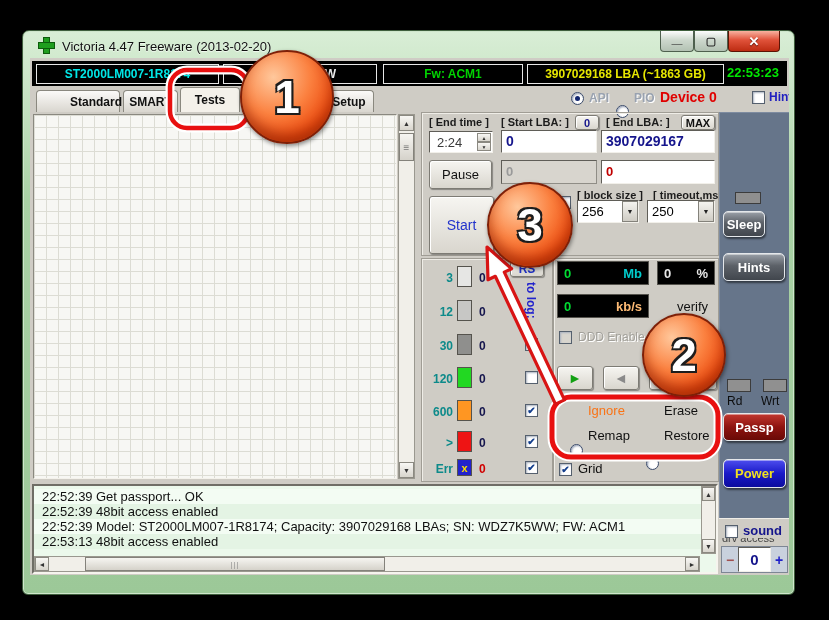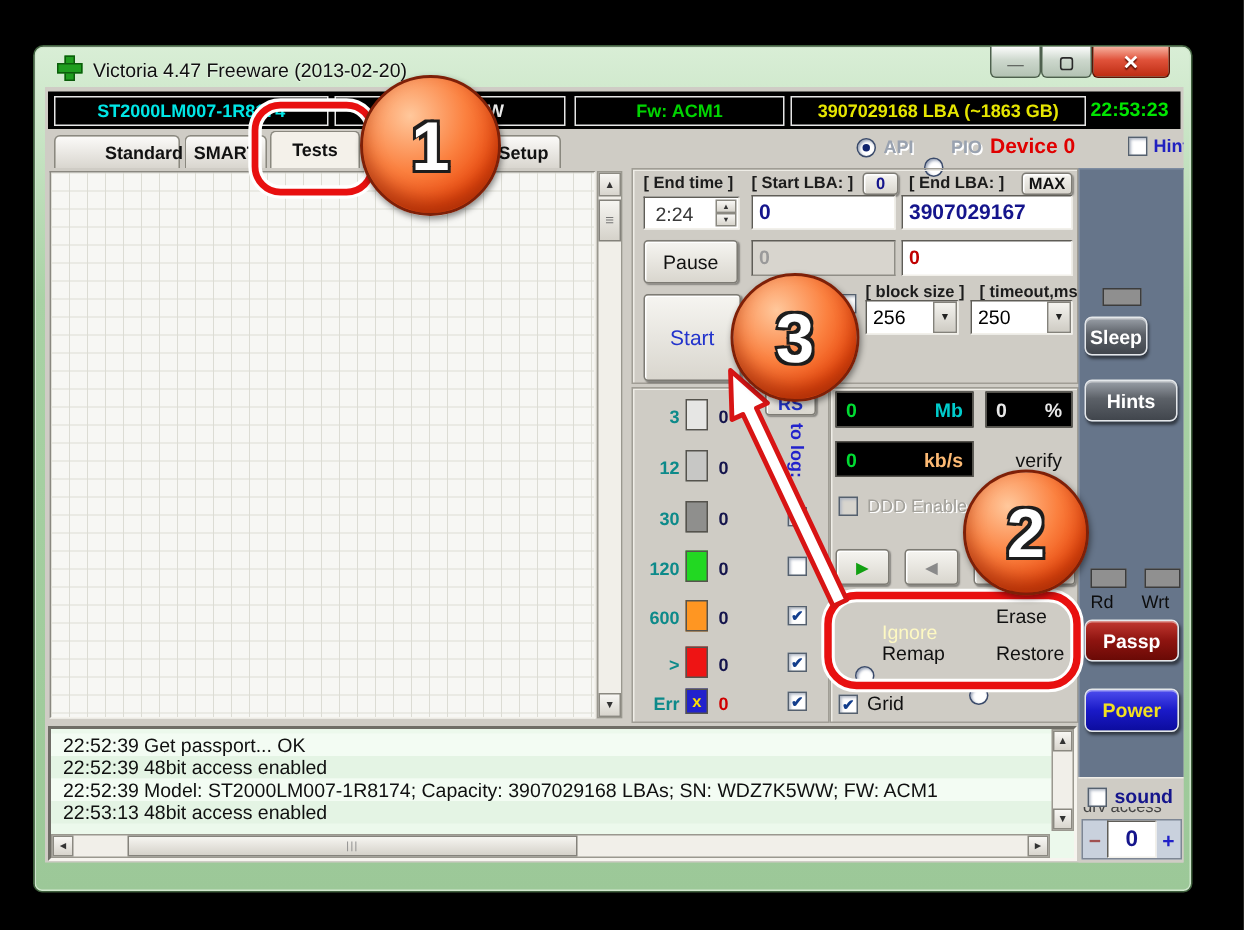--- a/index.html
+++ b/index.html
@@ -220,21 +220,21 @@
       <span>◄</span>
     </div>
   <div class="abs btn3d flex" style="left:649px;top:366px;width:36px;height:24px;font:14px 'Liberation Sans',sans-serif;color:#8a8a8a;">
       <span>►</span>
     </div>
   <div class="abs btn3d flex" style="left:691px;top:366px;width:26px;height:24px;font:14px 'Liberation Sans',sans-serif;color:#8a8a8a;">
       <span>◄</span>
     </div>
 
   <div class="abs radio" style="left:570px;top:405px;"></div>
-  <div class="abs" style="left:588px;top:403px;font:13px 'Liberation Sans',sans-serif;color:#fef9c3;margin-top:11px;">Ignore</div>
+  <div class="abs" style="left:588px;top:403px;font:13px 'Liberation Sans',sans-serif;color:#f97316;">Ignore</div>
   <div class="abs radio" style="left:646px;top:405px;"></div>
   <div class="abs" style="left:664px;top:403px;font:13px 'Liberation Sans',sans-serif;color:#111;">Erase</div>
   <div class="abs radio" style="left:570px;top:430px;"></div>
   <div class="abs" style="left:588px;top:428px;font:13px 'Liberation Sans',sans-serif;color:#111;">Remap</div>
   <div class="abs radio sel" style="left:646px;top:430px;"></div>
   <div class="abs" style="left:664px;top:428px;font:13px 'Liberation Sans',sans-serif;color:#111;">Restore</div>
 
   <div class="abs cb" style="left:559px;top:463px;">
       <span>✔</span>
     </div>

